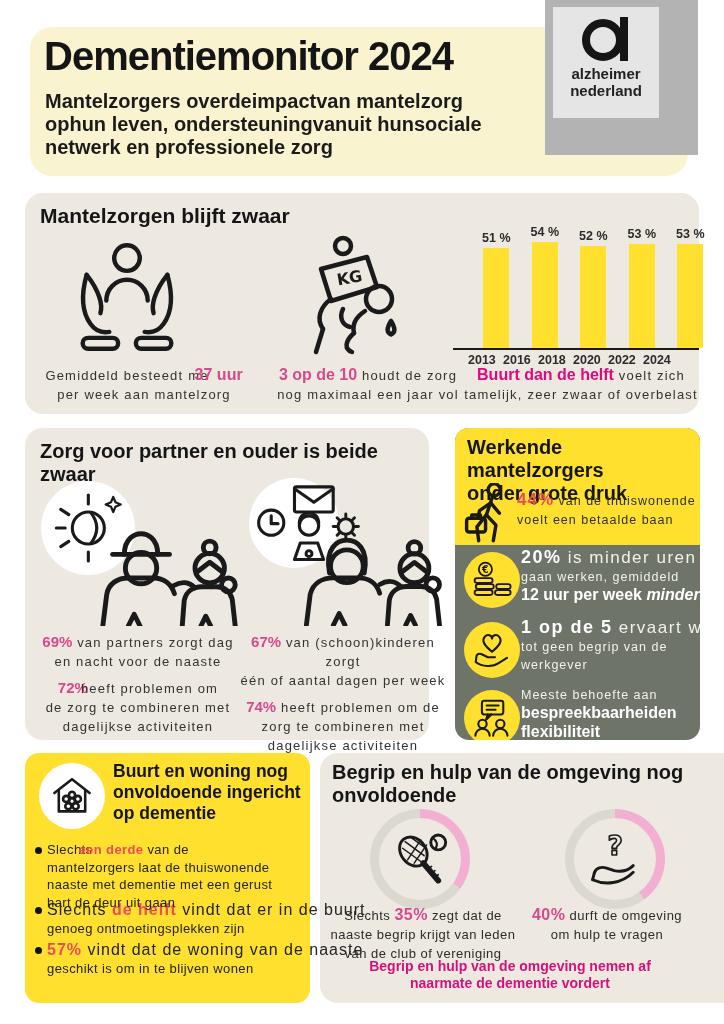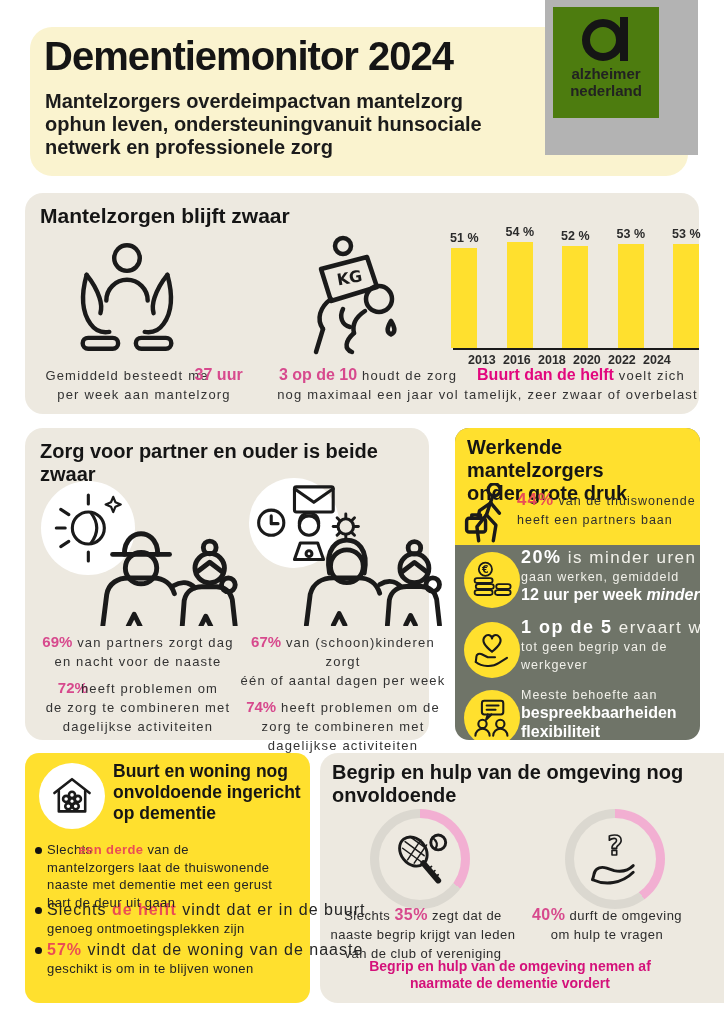--- a/index.html
+++ b/index.html
@@ -5,39 +5,39 @@
   html,body{margin:0;padding:0;background:#fff;}
   .page{position:relative;width:724px;height:1024px;background:#ffffff;overflow:hidden;
         font-family:"Liberation Sans",sans-serif;color:#1d1d1d;}
   .abs{position:absolute;}
 
   
   .header-box{left:30px;top:27px;width:658px;height:149px;background:#FAF3CF;border-radius:22px;z-index:1;}
   .header-title{left:44px;top:34px;font-size:40px;font-weight:bold;letter-spacing:-1px;color:#151515;z-index:2;}
   .header-sub{left:45px;top:90px;font-size:20px;font-weight:bold;line-height:23px;color:#1b1b1b;z-index:2;}
   .logo-block{left:545px;top:0;width:153px;height:155px;background:#B3B3B3;z-index:3;}
-  .logo-card{position:absolute;left:8px;top:7px;width:106px;height:111px;background:#4d7c0f;text-align:center;}
+  .logo-card{position:absolute;left:8px;top:7px;width:106px;height:111px;background:#e5e5e5;text-align:center;}
   .logo-a{margin:6px auto 0;display:block;}
   .logo-name{font-size:15px;font-weight:bold;line-height:17px;color:#222;}
 
   
   .panel{background:#EDE9E0;border-radius:18px;}
   .sec-title{font-weight:bold;color:#151515;}
   .ls{letter-spacing:1.2px;color:#333;}
   .pinkb{color:#D7498D;font-weight:bold;}
   .magb{color:#E2077E;font-weight:bold;}
   .redb{color:#EA4D55;font-weight:bold;}
   svg.icon{stroke:#1a1a1a;fill:none;stroke-width:4.5;stroke-linecap:round;stroke-linejoin:round;}
 
   
   .panel1{left:25px;top:193px;width:674px;height:221px;}
   .p1-title{left:15px;top:11px;font-size:21px;}
   .stat{font-size:13px;line-height:19px;text-align:center;}
   .chart-axis{left:428px;top:155px;width:246px;height:2px;background:#1a1a1a;}
-  .bars{left:425px;top:25px;width:208px;height:130px;display:flex;align-items:flex-end;gap:27px;}
+  .bars{left:457px;top:25px;width:208px;height:130px;display:flex;align-items:flex-end;gap:20px;}
   .bar-col{display:flex;flex-direction:column;align-items:center;justify-content:flex-end;}
   .bar{width:26px;}
   .bar-val{font-size:12.5px;font-weight:bold;color:#2b2b2b;margin-bottom:3px;white-space:nowrap;}
   .bar-val.hl{color:#E2077E;}
   .years{left:443px;top:160px;width:208px;display:flex;gap:9px;}
   .bar-year{width:26px;text-align:center;font-size:12.5px;font-weight:bold;color:#2b2b2b;white-space:nowrap;}
 
   
   .panel2{left:25px;top:428px;width:404px;height:312px;}
   .p2-title{left:15px;top:12px;font-size:20px;}
@@ -271,21 +271,21 @@
       <path d="M33,16 l-7,21"></path>
       <path d="M31,23 l-13,9 l-2,9"></path>
       <path d="M31,23 l10,12"></path>
       <path d="M26,37 l-11,14 l2,16"></path>
       <path d="M26,37 l11,12 l-3,18"></path>
       <rect x="3" y="41" width="22" height="16" rx="3"></rect>
       <path d="M9,41 v-4 h10 v4"></path>
     </svg>
     <div class="w-stat">
       <span class="redb big">44%</span><span> van de thuiswonende</span><br>
-      <span>heeft een partners baan</span>
+      <span>voelt een betaalde baan</span>
     </div>
 
     <div class="ycircle" style="left:9px;top:124px;">
       <svg class="icon" style="stroke-width:3" width="42" height="38" viewBox="0 0 70 62">
         <circle cx="24" cy="13" r="11"></circle>
         <text x="18.5" y="19" font-size="16" font-weight="bold" font-family="DejaVu Sans, sans-serif" fill="#1a1a1a" stroke="none">€</text>
         <rect x="6" y="28" width="30" height="8" rx="4"></rect>
         <rect x="8" y="38" width="30" height="8" rx="4"></rect>
         <rect x="6" y="48" width="30" height="8" rx="4"></rect>
         <rect x="42" y="38" width="24" height="8" rx="4"></rect>

